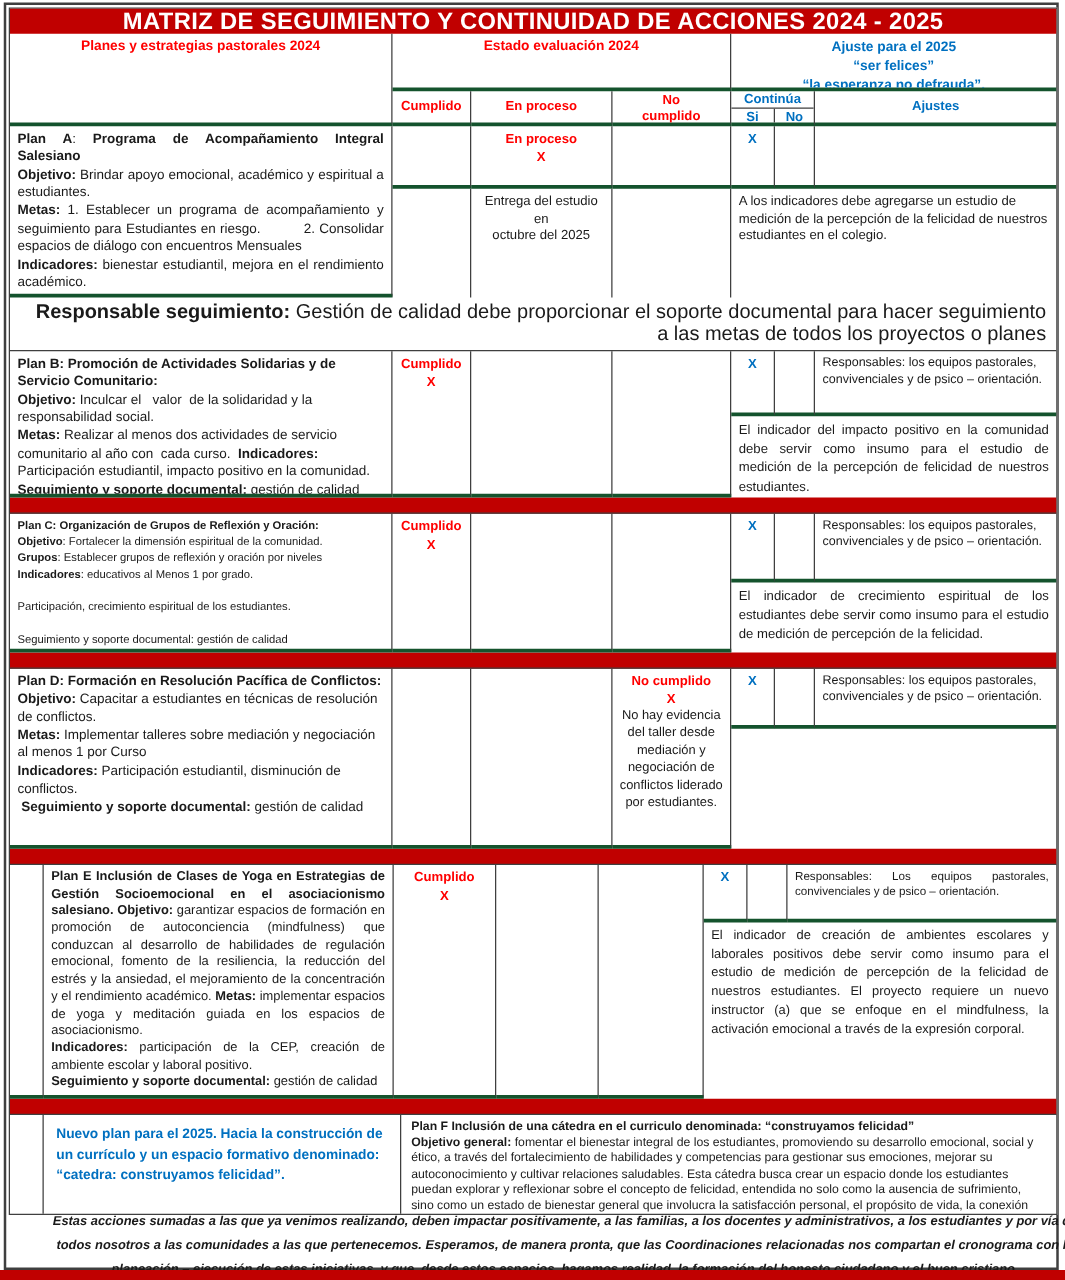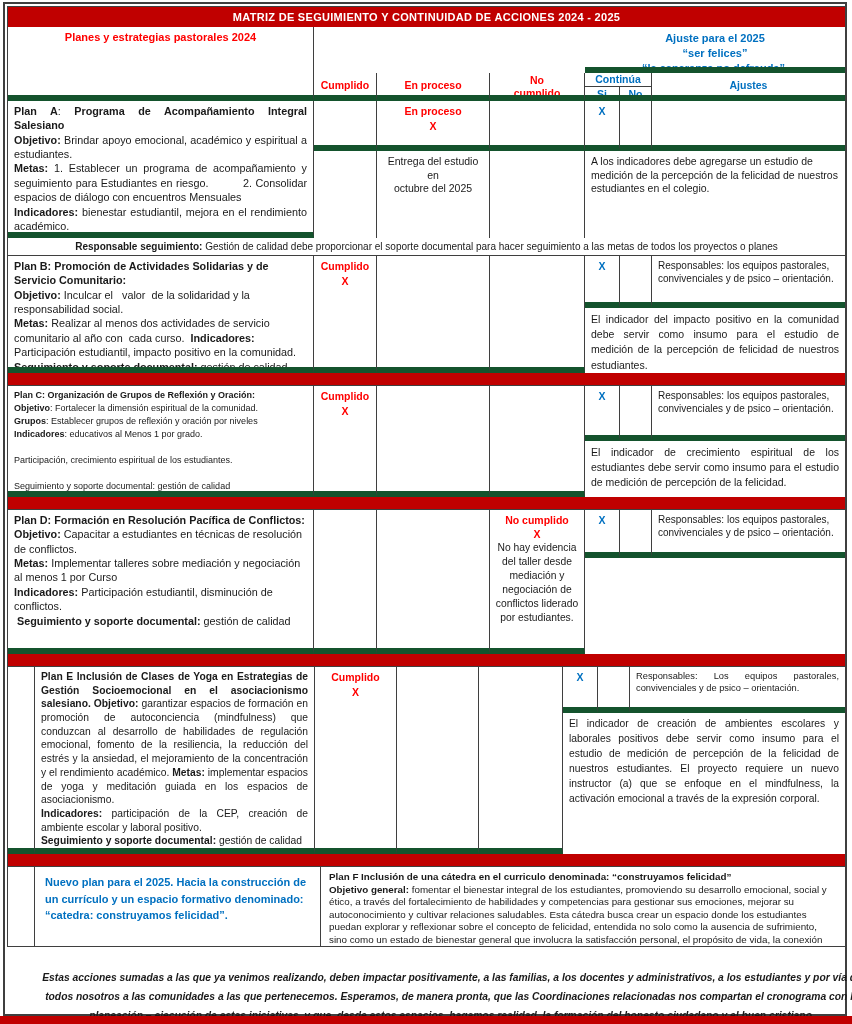--- a/index.html
+++ b/index.html
@@ -1,24 +1,24 @@
 <!DOCTYPE html>
 <html><head>
 <meta charset="utf-8">
 <style>
   html,body{margin:0;padding:0;background:#e8e8e8;}
   .page{width:852px;height:1024px;background:#ffffff;position:relative;overflow:hidden;
         font-family:"Liberation Sans",sans-serif;color:#1a1a1a;}
   .frame{position:absolute;left:3px;top:2px;width:844px;height:1014px;border:2px solid #3f3f3f;box-sizing:border-box;}
   .tbl{position:absolute;left:7px;top:6px;width:839px;box-sizing:border-box;border:1px solid #3f3f3f;background:#fff;}
-  .titlebar{background:#C00000;color:#fff;text-align:center;font-weight:bold;font-size:11px;
+  .titlebar{background:#C00000;color:#fff;text-align:center;font-weight:bold;font-size:19px;
             letter-spacing:.3px;padding:3px 0 2px 0;height:15px;line-height:15px;}
   
   .sec{display:grid;grid-template-columns:306px 63px 113px 95px 35px 32px 1fr;box-sizing:border-box;}
-  .cell{border-right:1px solid #3f3f3f;border-bottom:6px solid #14532d;box-sizing:border-box;
+  .cell{border-right:1px solid #3f3f3f;border-bottom:3px solid #14532d;box-sizing:border-box;
         padding:2px 5px;overflow:hidden;}
   .nb{border-bottom:none;}
   .nr{border-right:none;}
   .center{text-align:center;}
   .red{color:#FF0000;font-weight:bold;}
   .blue{color:#0070C0;font-weight:bold;}
   .rich{white-space:pre-wrap;}
   .rich .b{font-weight:bold;}
   .plantext{font-size:10.8px;line-height:1.33;padding:3px 6px;}
   .just{text-align:justify;}
@@ -42,20 +42,21 @@
 
 <div class="page">
   <div class="frame"></div>
 
   <div class="tbl">
 
     <div class="titlebar">MATRIZ DE SEGUIMIENTO Y CONTINUIDAD DE ACCIONES 2024 - 2025</div>
 
     <div class="sec" style="grid-template-rows:46px 28px;">
       <div class="cell hdr1" style="grid-row:1/3;color:#FF0000;">Planes y estrategias pastorales 2024</div>
+      <div class="cell hdr1" style="grid-column:2/5;color:#FF0000;">Estado evaluación 2024</div>
       <div class="cell hdr1 nr rich" style="grid-column:5/8;color:#0070C0;line-height:1.35;">Ajuste para el 2025
 “ser felices”
 “la esperanza no defrauda”.</div>
 
       <div class="cell hdr2" style="color:#FF0000;padding-top:6px;">Cumplido</div>
       <div class="cell hdr2" style="color:#FF0000;padding-top:6px;">En proceso</div>
       <div class="cell hdr2 rich" style="color:#FF0000;line-height:1.25;padding-top:1px;">No
 cumplido</div>
       <div class="cell" style="grid-column:5/7;padding:0;display:flex;flex-direction:column;">
         <div class="hdr2" style="color:#0070C0;border-bottom:1px solid #3f3f3f;flex:0 0 13px;line-height:13px;">Continúa</div>
@@ -83,21 +84,21 @@
       <div class="cell"></div>
       <div class="cell respA nr rich"></div>
       <div class="cell nb"></div>
       <div class="cell note center nb rich">Entrega del estudio en
 octubre del 2025</div>
       <div class="cell nb"></div>
       <div class="cell note nr nb" style="grid-column:5/8;">A los indicadores debe agregarse un estudio de medición de la percepción de la felicidad de nuestros estudiantes en el colegio.</div>
     </div>
 
     <div style="border-bottom:1px solid #3f3f3f;">
-      <div class="rich" style="font-size:10px;padding:3px 8px;text-align:center;"><span class="b">Responsable seguimiento:</span><span> Gestión de calidad debe proporcionar el soporte documental para hacer seguimiento a las metas de todos los proyectos o planes</span></div>
+      <div class="rich" style="font-size:16px;padding:3px 8px;text-align:right;"><span class="b">Responsable seguimiento:</span><span> Gestión de calidad debe proporcionar el soporte documental para hacer seguimiento a las metas de todos los proyectos o planes</span></div>
     </div>
 
     <div class="sec" style="grid-template-rows:52px 65px;">
       <div class="cell plantext rich" style="grid-row:1/3;"><span class="b">Plan B: Promoción de Actividades Solidarias y de Servicio Comunitario:</span><span>
 </span><span class="b">Objetivo:</span><span> Inculcar el   valor  de la solidaridad y la responsabilidad social.
 </span><span class="b">Metas:</span><span> Realizar al menos dos actividades de servicio comunitario al año con  cada curso.  </span><span class="b">Indicadores:</span><span> Participación estudiantil, impacto positivo en la comunidad.
 </span><span class="b">Seguimiento y soporte documental:</span><span> gestión de calidad</span></div>
       <div class="cell mark center" style="grid-row:1/3;">
         <div class="red">Cumplido</div>
         <div class="red">X</div>

